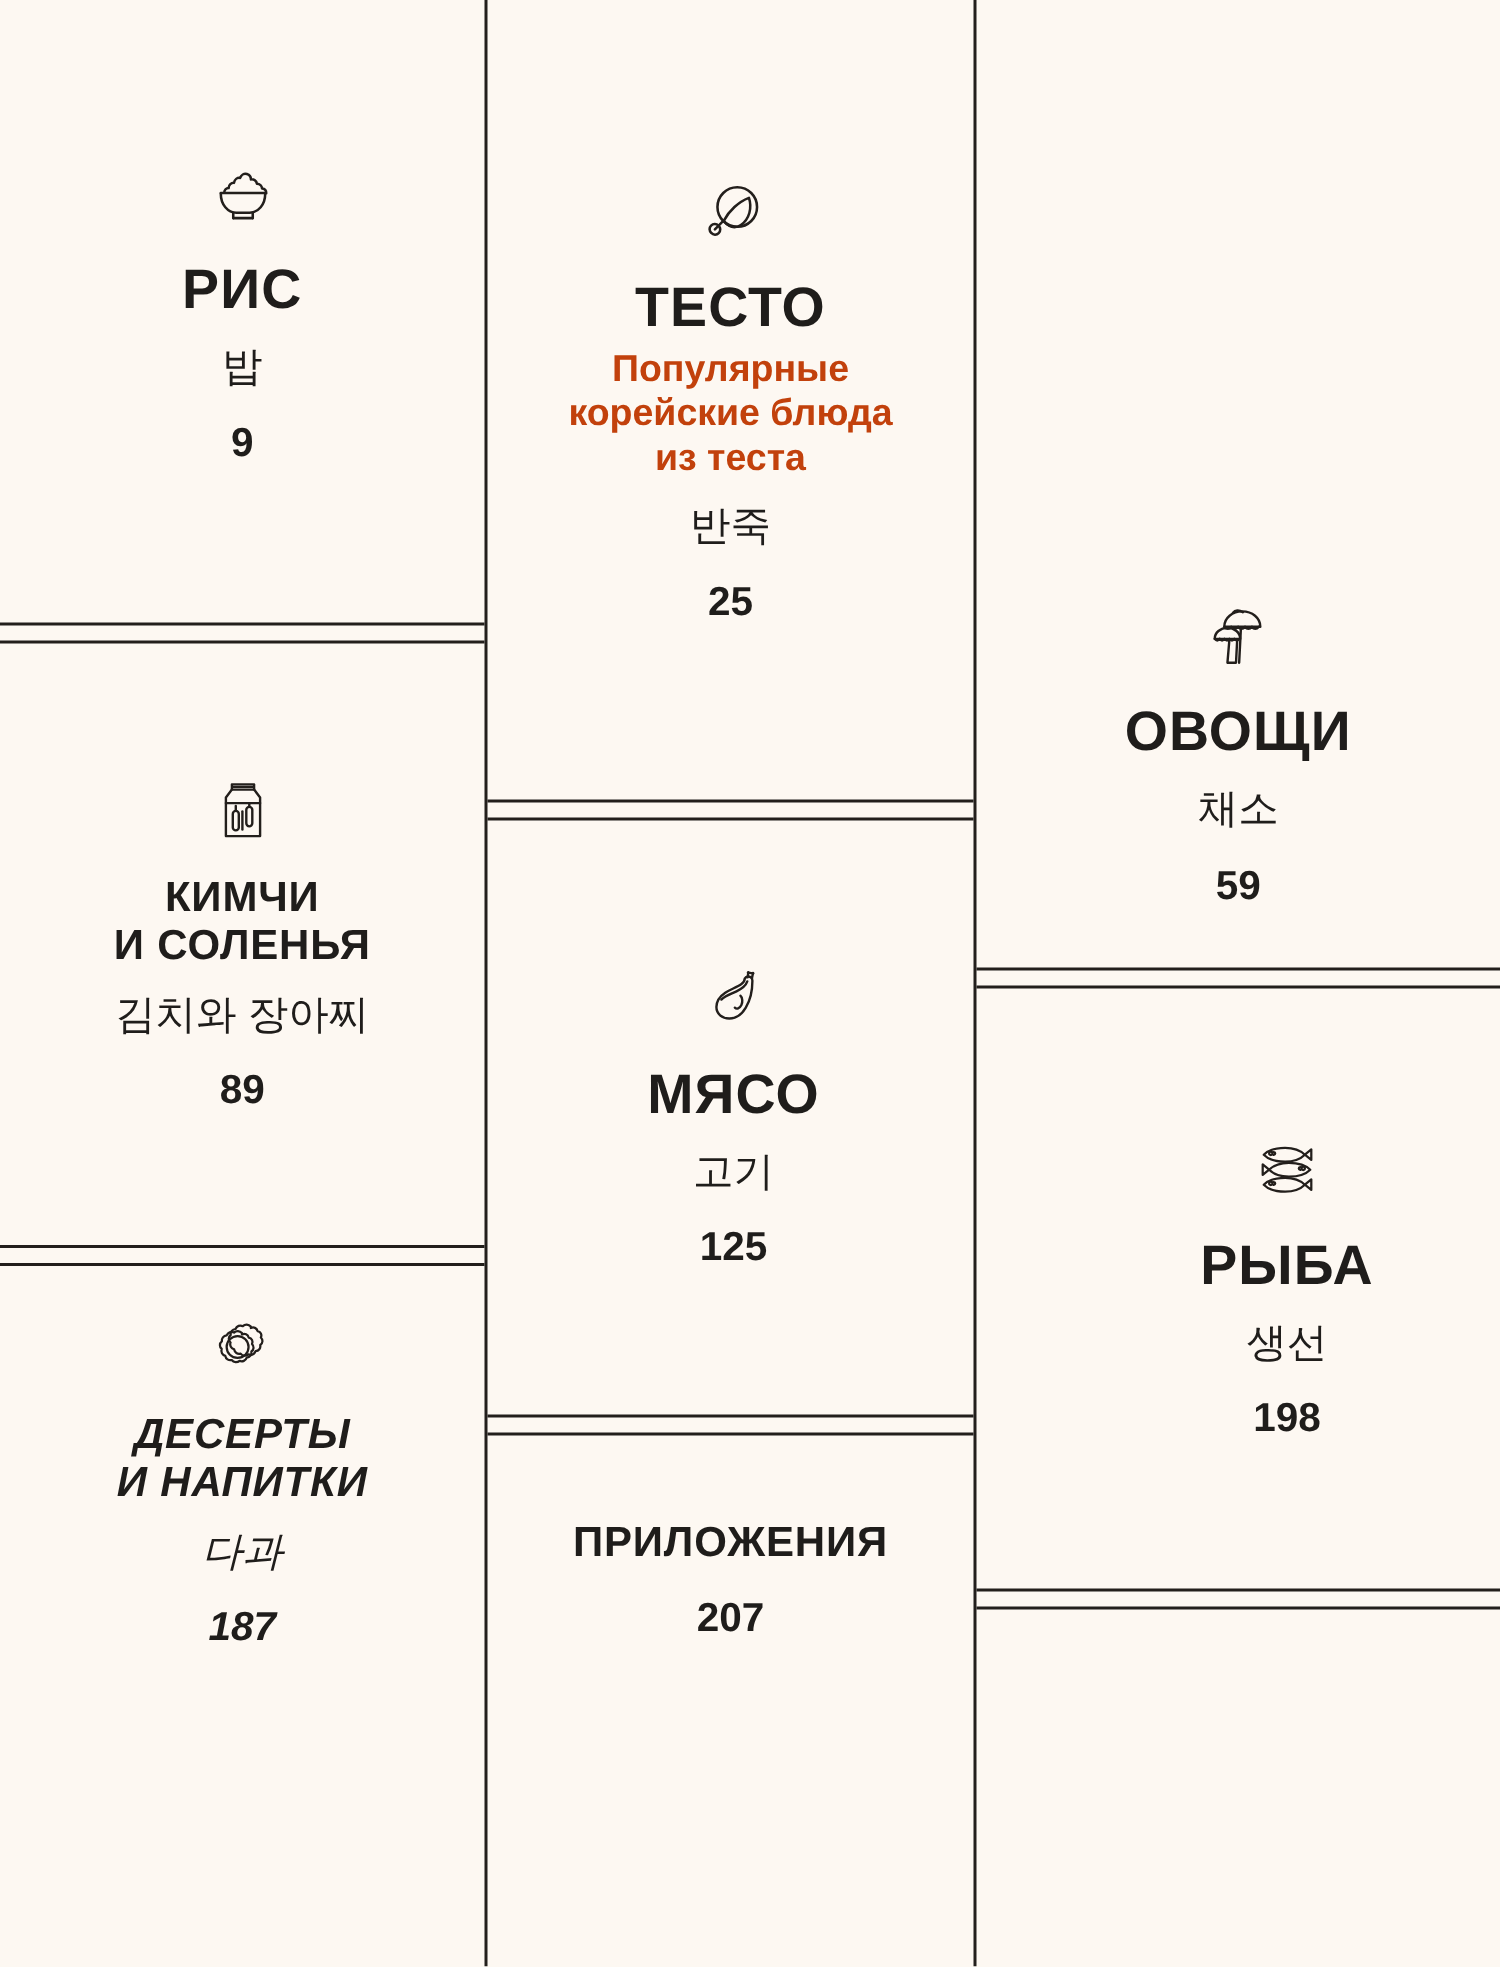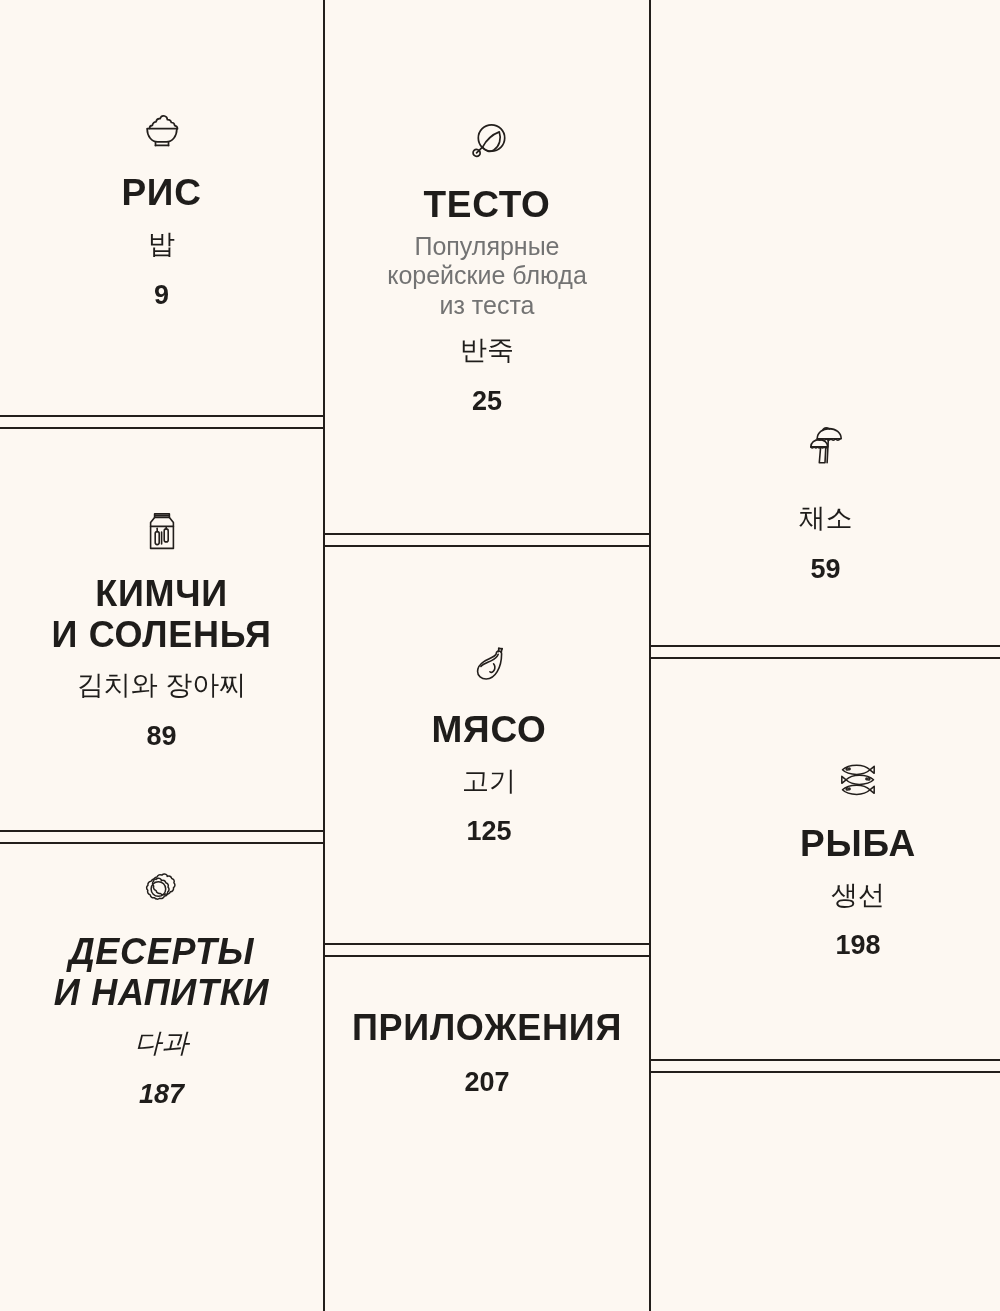--- a/index.html
+++ b/index.html
@@ -65,27 +65,27 @@
 
   .title {
     font-weight: 700;
     font-size: 37px;
     letter-spacing: 0.02em;
     line-height: 1.14;
     color: #1f1d1b;
     margin: 0;
     white-space: pre-line;
   }
-  .title.wide { font-size: 36px; }
+  .title.wide { font-size: 28px; }
   .subtitle {
-    font-weight: 400;
+    font-weight: 700;
     font-size: 25px;
     line-height: 1.18;
     margin: 6px 0 0 0;
-    color: #737373;
+    color: #c2410c;
     white-space: pre-line;
   }
   .korean {
     font-size: 27px;
     font-weight: 400;
     line-height: 1.2;
     margin: 14px 0 0 0;
     color: #1f1d1b;
   }
   .pagenum {
@@ -162,20 +162,21 @@
         <svg width="54" height="54" viewBox="0 0 54 54" fill="none" stroke="#231f1c" stroke-width="1.6" stroke-linecap="round" stroke-linejoin="round">
           <path d="M18.2 18.8 C18.2 12.9 23.6 8.6 30.2 8.6 C36.8 8.6 42.2 12.9 42.2 18.8 Z"></path>
           <path d="M18.2 18.8 c1.5 1.9 3.2 1.9 4.6 0 c1.4 1.9 3.1 1.9 4.6 0 c1.4 1.9 3.1 1.9 4.6 0 c1.4 1.9 3.1 1.9 4.6 0 c1.4 1.9 3.1 1.9 4.6 0"></path>
           <path d="M30.6 9.1 c-2.6 -1.6 -5.2 -1.4 -6.6 .4"></path>
           <path d="M11.8 26.9 C11.8 22.7 15.6 19.6 20.3 19.6 C25 19.6 28.8 22.7 28.8 26.9 Z"></path>
           <path d="M11.8 26.9 c1.1 1.4 2.3 1.4 3.3 0 c1 1.4 2.2 1.4 3.3 0 c1 1.4 2.2 1.4 3.3 0 c1 1.4 2.2 1.4 3.3 0 c1 1.4 2.2 1.4 3.3 0"></path>
           <path d="M21.6 27.4 L20.3 42.8 L26 42.8 L26.8 27.4"></path>
           <path d="M29.3 19.4 L28.1 42.8"></path>
         </svg>
       </span>
+      <div class="title">ОВОЩИ</div>
       <div class="korean">채소</div>
       <div class="pagenum">59</div>
     </div>
   </div>
 
   <div class="panel" style="left:0px; top:427px; width:323px; height:403px;">
     <div class="panel-inner">
       <span class="icon">
         <svg width="54" height="54" viewBox="0 0 54 54" fill="none" stroke="#231f1c" stroke-width="1.6" stroke-linecap="round" stroke-linejoin="round">
           <path d="M19.6 8.9 L34.4 8.9 L34.4 12.4 L19.6 12.4 Z"></path>

